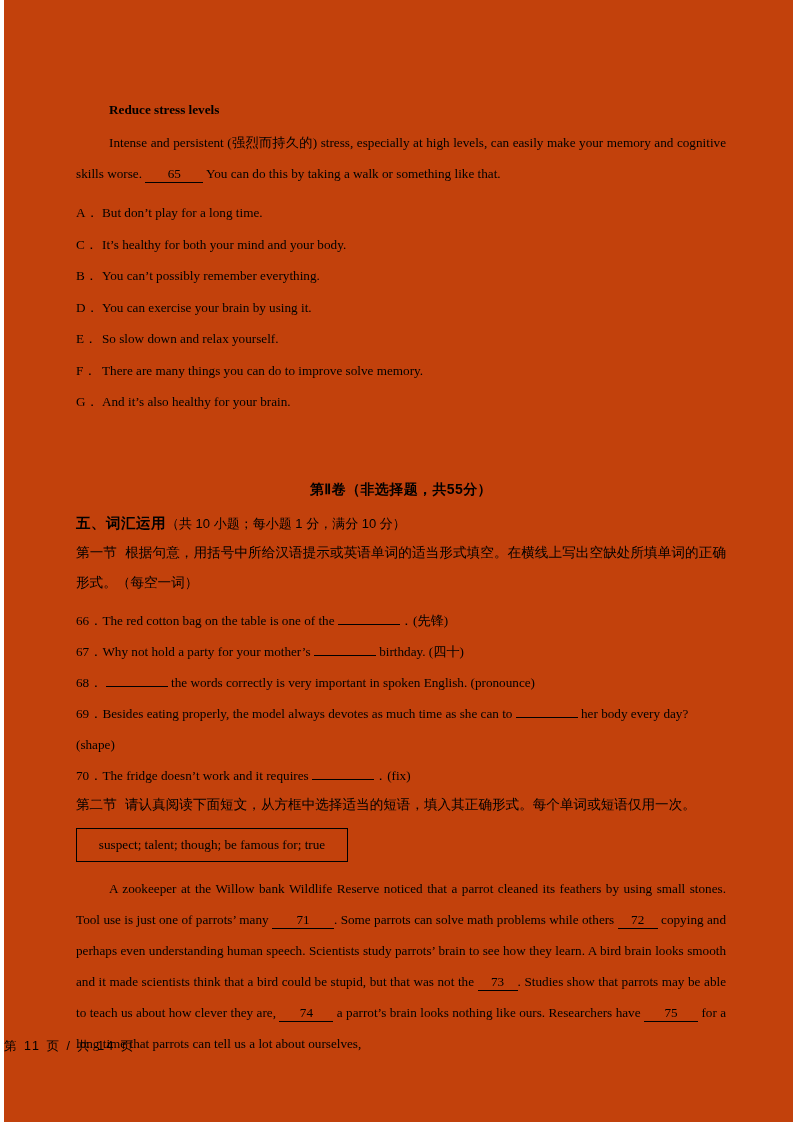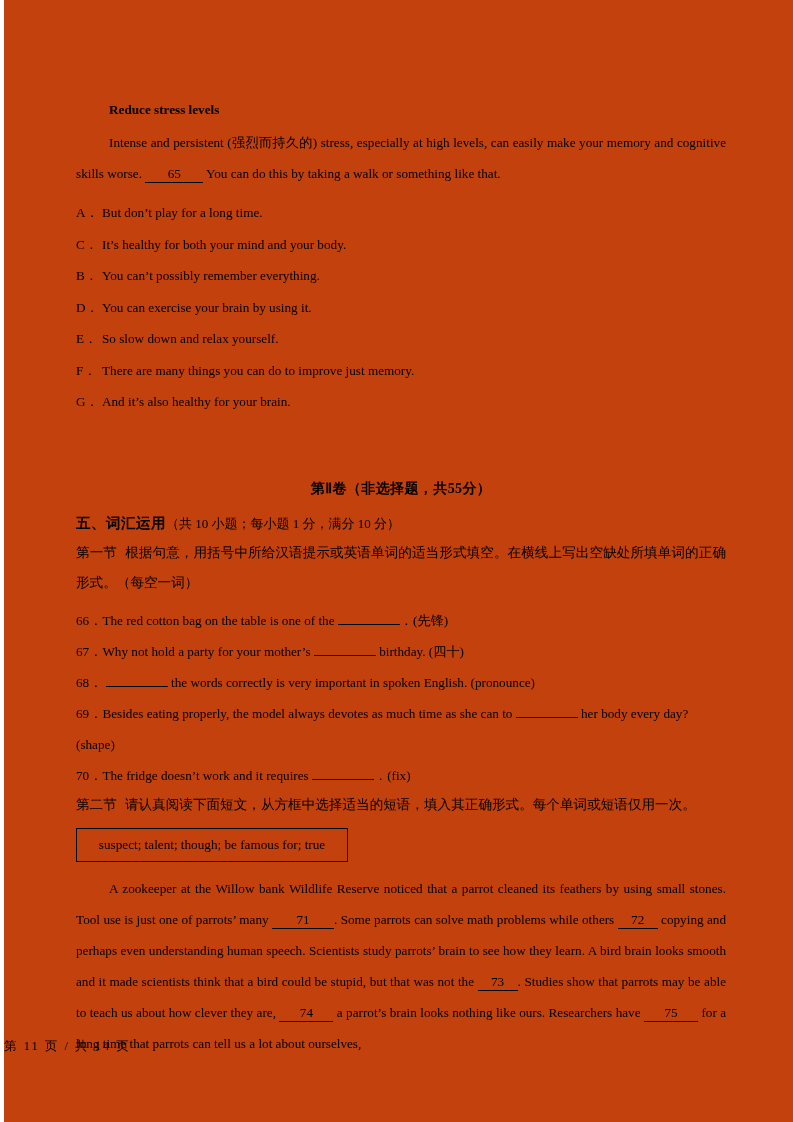--- a/index.html
+++ b/index.html
@@ -67,21 +67,21 @@
   
   .opt {
     font-size: 13.2px;
     line-height: 31.5px;
     white-space: nowrap;
   }
   .opt .lbl { display: inline-block; width: 26px; }
 
   
   .cn {
-    font-family: Liberation Serif, serif;
+    font-family: Liberation Sans, sans-serif;
     font-size: 13.6px;
   }
   .center-head {
     text-align: center;
     font-weight: bold;
     font-size: 14px;
     line-height: 30px;
     letter-spacing: 0.4px;
   }
   .sec-head {
@@ -167,21 +167,21 @@
       <div class="opt">
         <span class="lbl">B．</span><span>You can’t possibly remember everything.</span>
       </div>
       <div class="opt">
         <span class="lbl">D．</span><span>You can exercise your brain by using it.</span>
       </div>
       <div class="opt">
         <span class="lbl">E．</span><span>So slow down and relax yourself.</span>
       </div>
       <div class="opt">
-        <span class="lbl">F．</span><span>There are many things you can do to improve just memory.</span>
+        <span class="lbl">F．</span><span>There are many things you can do to improve solve memory.</span>
       </div>
       <div class="opt">
         <span class="lbl">G．</span><span>And it’s also healthy for your brain.</span>
       </div>
     </div>
 
     <div class="gap-lg"></div>
     <div style="height:26px;"></div>
 
     <div class="center-head cn">第Ⅱ卷（非选择题，共55分）</div>

